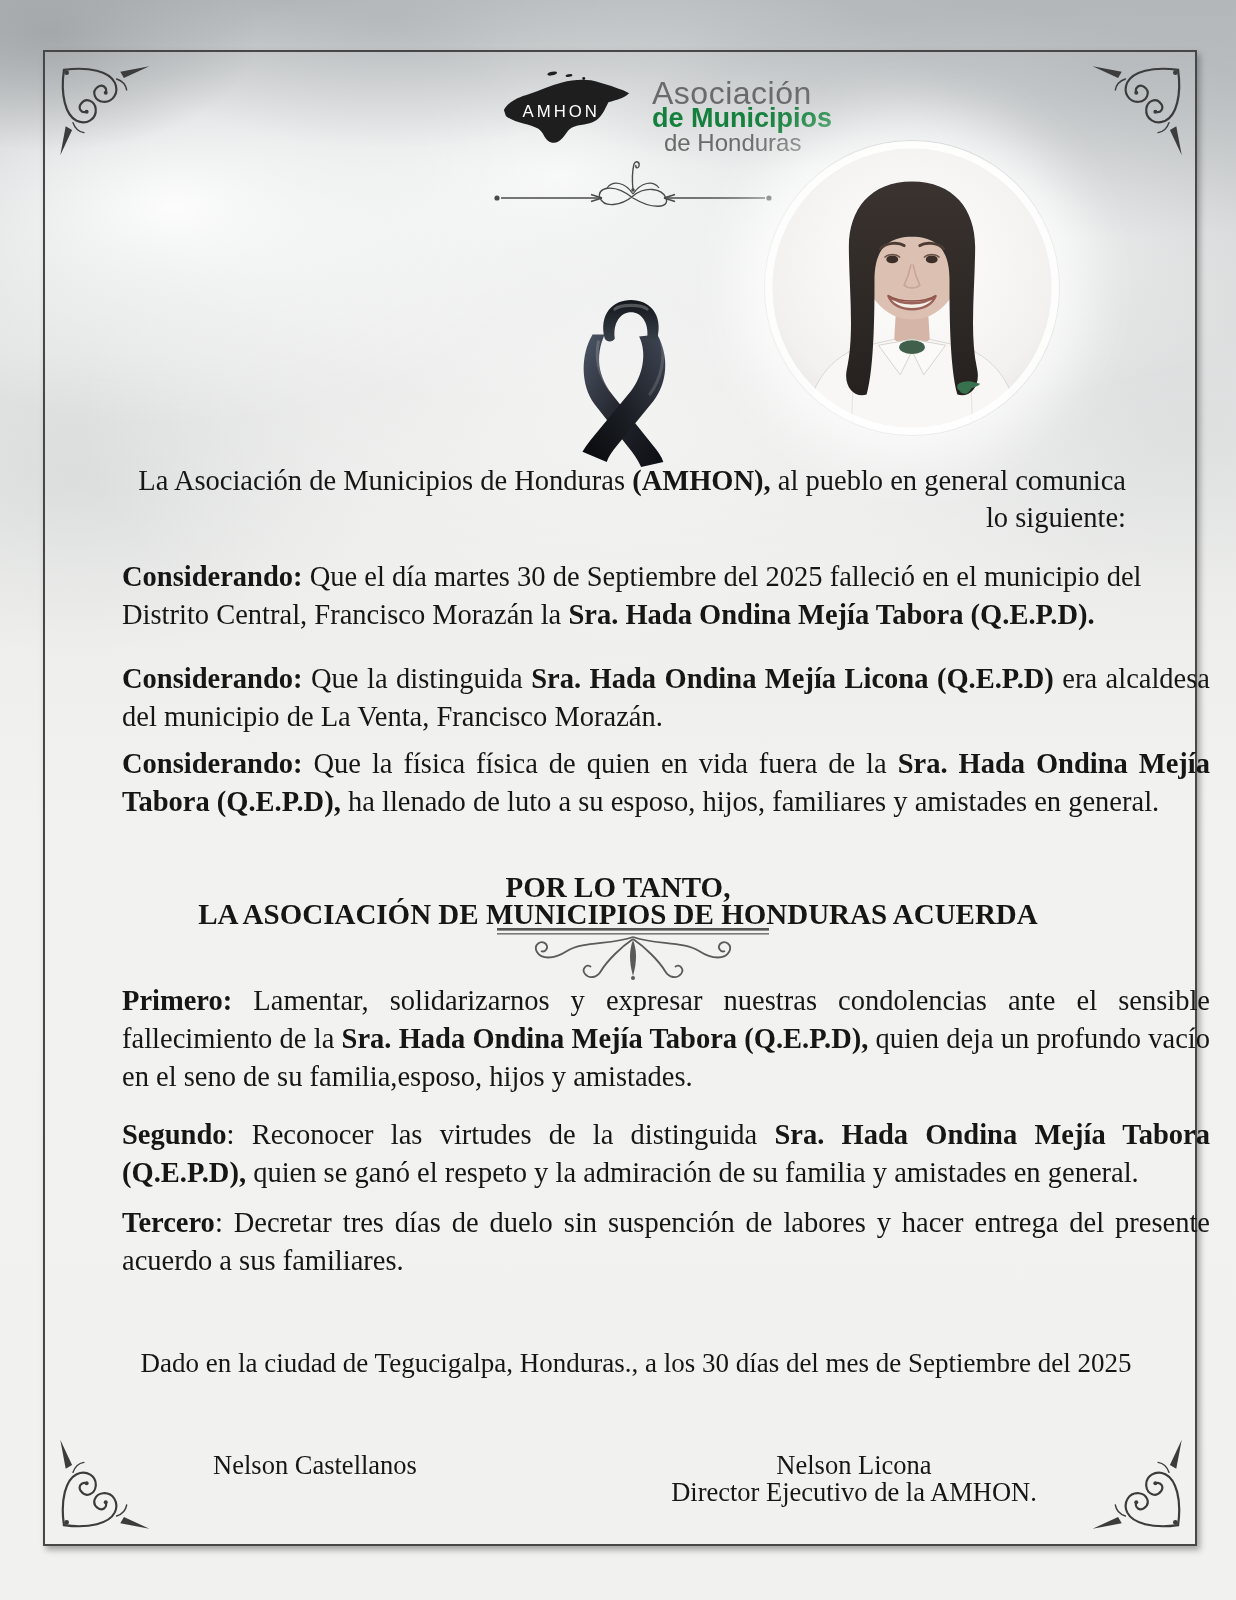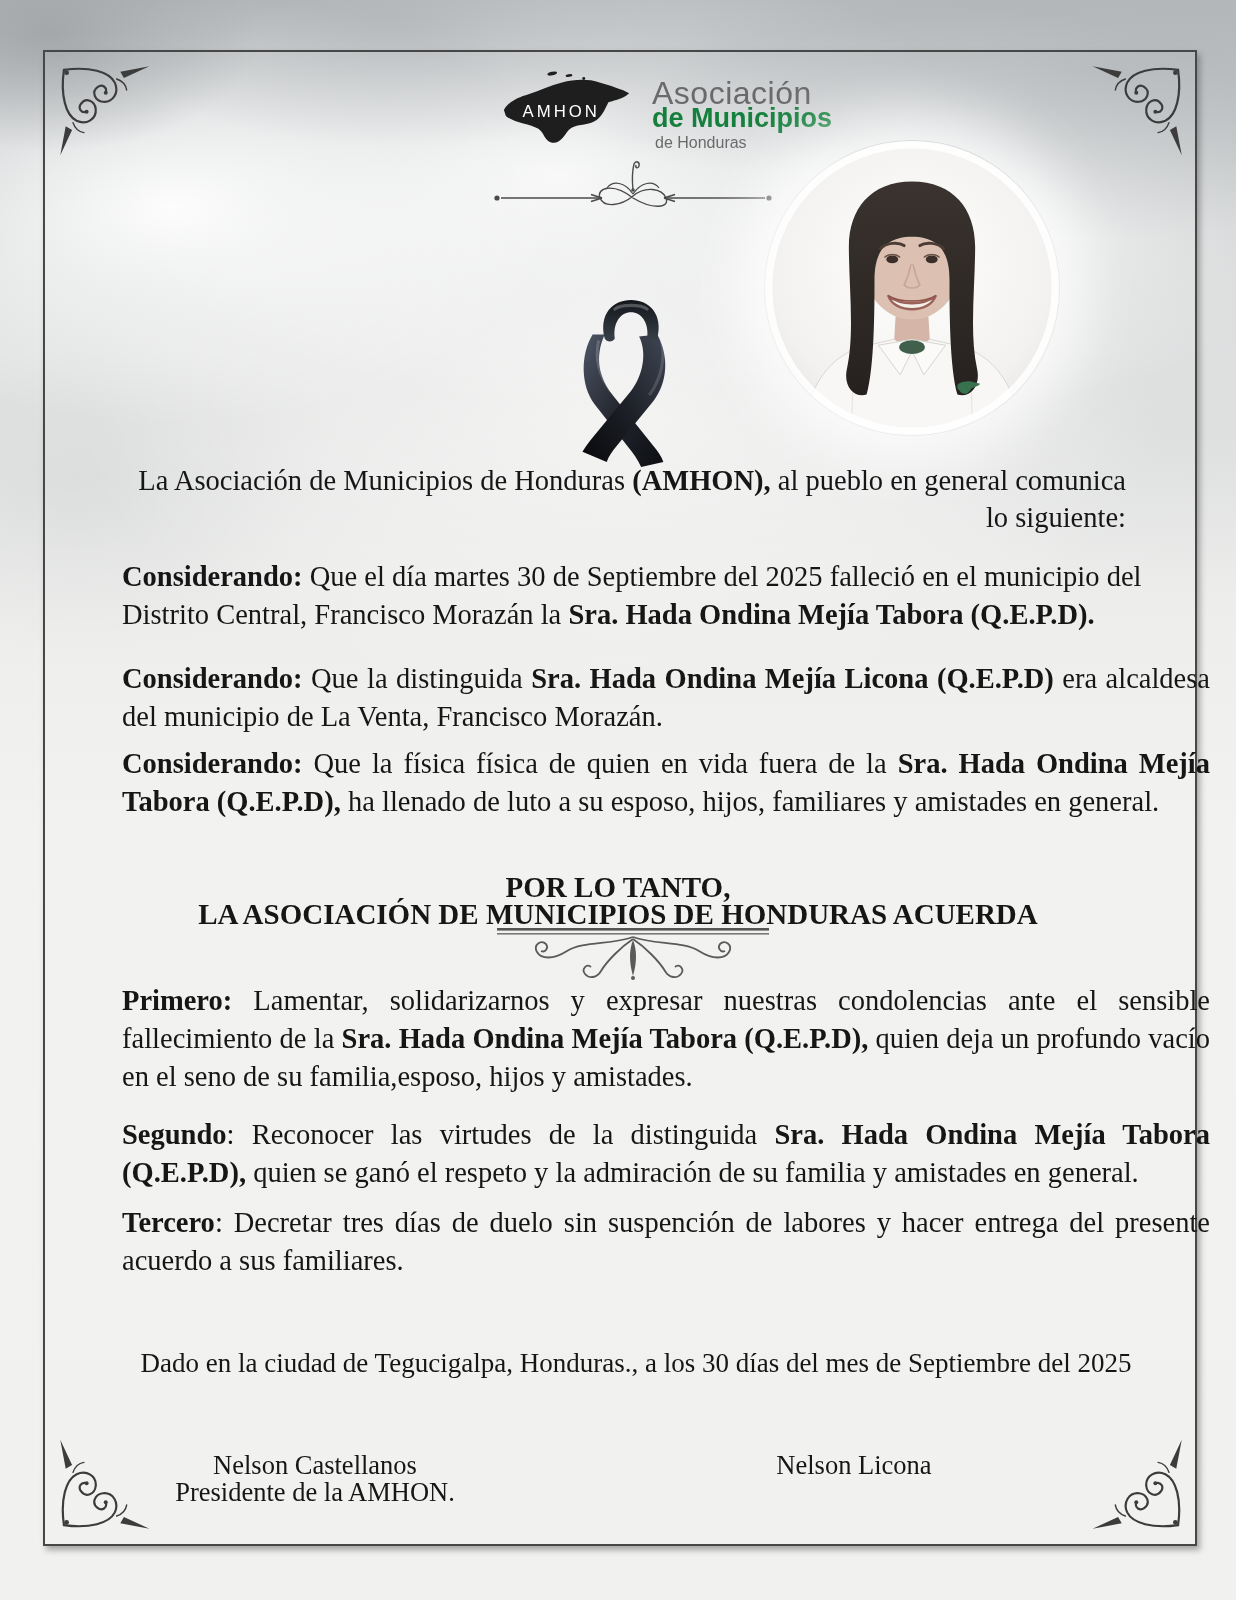--- a/index.html
+++ b/index.html
@@ -24,21 +24,21 @@
     border:2px solid #474747;box-shadow:3px 4px 6px rgba(70,70,70,.45);}
   .corner{position:absolute;width:100px;height:100px;}
   .corner.tl{left:53px;top:59px;}
   .corner.tr{right:47px;top:59px;transform:scaleX(-1);}
   .corner.bl{left:53px;bottom:64px;transform:scaleY(-1);}
   .corner.br{right:47px;bottom:64px;transform:scale(-1,-1);}
   .logo-map{position:absolute;left:497px;top:66px;width:138px;height:90px;}
   .logo-text{position:absolute;left:652px;top:80px;font-family:"Liberation Sans","DejaVu Sans",sans-serif;color:#6a6a6a;}
   .logo-text .l1{font-size:32px;line-height:26px;letter-spacing:.5px;}
   .logo-text .l2{font-size:27px;line-height:25px;font-weight:bold;color:#15803d;}
-  .logo-text .l3{font-size:16px;line-height:24px;margin-left:3px;}
+  .logo-text .l3{font-size:24px;line-height:24px;margin-left:12px;}
   .divider1{position:absolute;left:492px;top:156px;width:282px;height:58px;}
   .ribbon{position:absolute;left:568px;top:294px;width:126px;height:174px;}
   .portrait{position:absolute;left:764px;top:140px;width:296px;height:296px;border-radius:50%;
     box-shadow:0 0 55px 28px rgba(255,255,255,.75);}
   .intro{position:absolute;left:110px;top:462px;width:1016px;text-align:right;font-size:28.5px;line-height:37px;}
   .para{position:absolute;left:74px;width:1088px;font-size:28.5px;line-height:38px;margin-left:48px;}
   .just{text-align:justify;}
   .b{font-weight:bold;}
   .h1{position:absolute;left:0;width:100%;text-align:center;font-weight:bold;font-size:29px;line-height:27px;}
   .divider2{position:absolute;left:483px;top:926px;width:300px;height:56px;}
@@ -199,17 +199,17 @@
 </svg>
 
 <div class="para just" style="top:982px"><span class="b">Primero: </span><span>Lamentar, solidarizarnos y expresar nuestras condolencias ante el sensible fallecimiento de la </span><span class="b">Sra. Hada Ondina Mejía Tabora (Q.E.P.D),</span><span> quien deja un profundo vacío en el seno de su familia,esposo, hijos y amistades.</span></div>
 <div class="para just" style="top:1116px"><span class="b">Segundo</span><span>: Reconocer las virtudes de la distinguida </span><span class="b">Sra. Hada Ondina Mejía Tabora (Q.E.P.D),</span><span> quien se ganó el respeto y la admiración de su familia y amistades en general.</span></div>
 <div class="para just" style="top:1204px"><span class="b">Tercero</span><span>: Decretar tres días de duelo sin suspención de labores y hacer entrega del presente acuerdo a sus familiares.</span></div>
 
 <div class="dateline">Dado en la ciudad de Tegucigalpa, Honduras., a los 30 días del mes de Septiembre del 2025</div>
 
 <div class="sig left">
   <div>Nelson Castellanos</div>
-  <div>Presidente de la AMHON.</div>
 </div>
 <div class="sig right">
   <div>Nelson Licona</div>
+  <div>Director Ejecutivo de la AMHON.</div>
 </div>
 
 </body></html>

